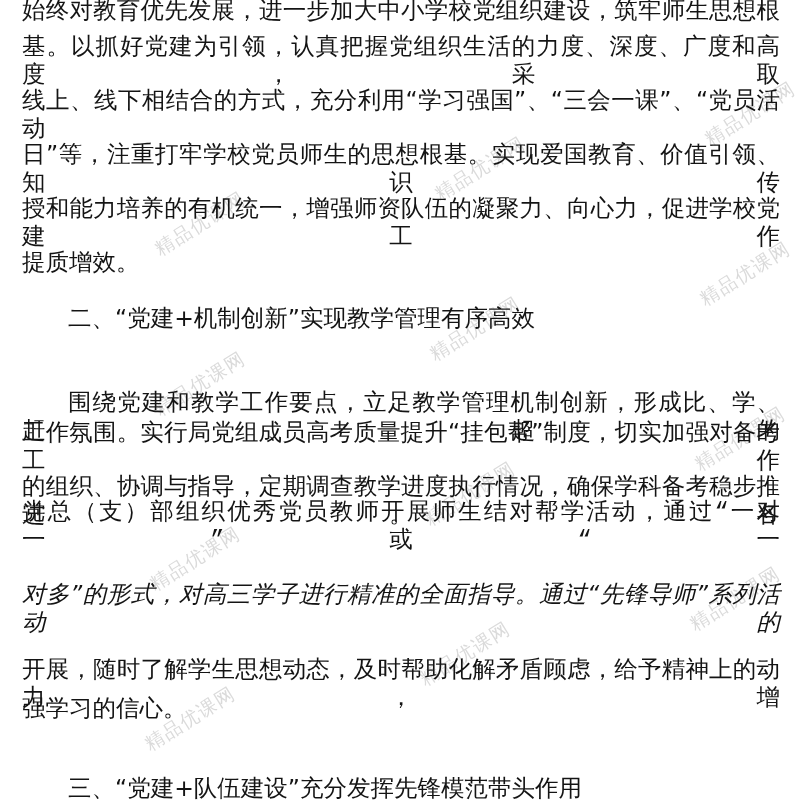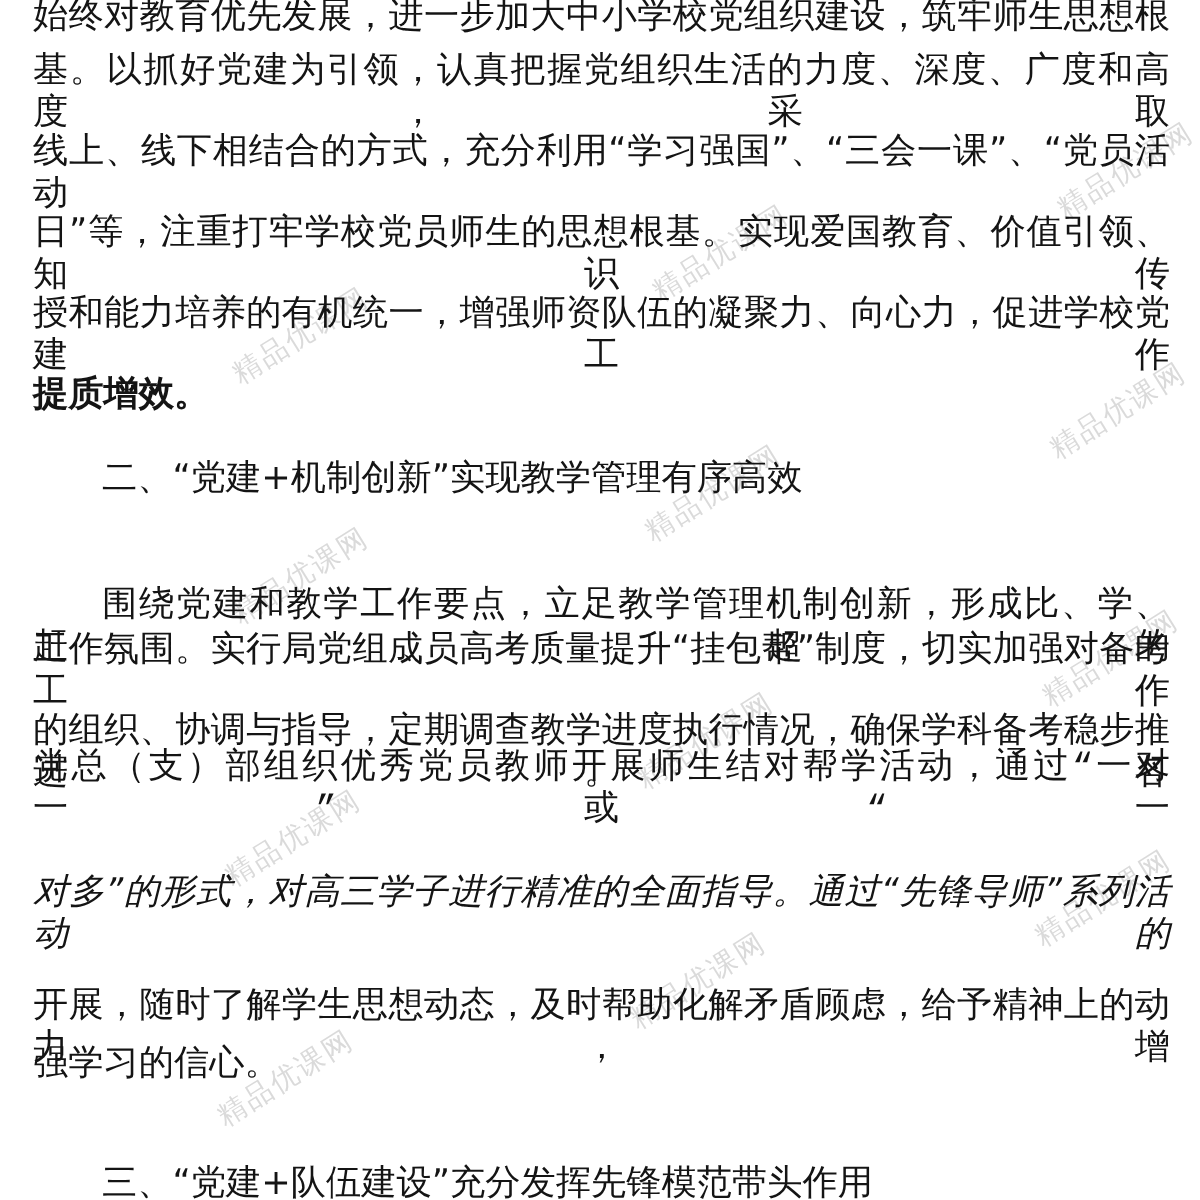--- a/index.html
+++ b/index.html
@@ -99,21 +99,21 @@
       <div class="watermark" style="left: 690px; top: 455px; color: rgb(217, 217, 217); transform: rotate(-32deg);">精品优课网</div>
       <div class="watermark" style="left: 685px; top: 615px; color: rgb(217, 217, 217); transform: rotate(-32deg);">精品优课网</div>
     </div>
 
   <div id="text-layer">
       <div class="doc-line justify" style="top: -4px;">始终对教育优先发展，进一步加大中小学校党组织建设，筑牢师生思想根</div>
       <div class="doc-line justify" style="top: 32px;">基。以抓好党建为引领，认真把握党组织生活的力度、深度、广度和高度，采取</div>
       <div class="doc-line justify" style="top: 140px;">日”等，注重打牢学校党员师生的思想根基。实现爱国教育、价值引领、知识传</div>
       <div class="doc-line justify" style="top: 86px;">线上、线下相结合的方式，充分利用“学习强国”、“三会一课”、“党员活动</div>
       <div class="doc-line justify" style="top: 194px;">授和能力培养的有机统一，增强师资队伍的凝聚力、向心力，促进学校党建工作</div>
-      <div class="doc-line" style="top: 248px; font-weight: bold;">提质增效。</div>
+      <div class="doc-line" style="top: 248px;">提质增效。</div>
       <div class="doc-line heading" style="top: 304px;">二、“党建+机制创新”实现教学管理有序高效</div>
       <div class="doc-line justify" style="top: 364px; text-indent: 46px; margin-top: 24px;">围绕党建和教学工作要点，立足教学管理机制创新，形成比、学、赶、超的</div>
       <div class="doc-line justify" style="top: 418px;">工作氛围。实行局党组成员高考质量提升“挂包帮”制度，切实加强对备考工作</div>
       <div class="doc-line justify" style="top: 472px;">的组织、协调与指导，定期调查教学进度执行情况，确保学科备考稳步推进。各</div>
       <div class="doc-line justify" style="top: 499px; font-family: Liberation Mono, monospace;">党总（支）部组织优秀党员教师开展师生结对帮学活动，通过“一对一”或“一</div>
       <div class="doc-line justify" style="top: 580px; font-style: italic;">对多”的形式，对高三学子进行精准的全面指导。通过“先锋导师”系列活动的</div>
       <div class="doc-line justify" style="top: 634px; margin-top: 21px;">开展，随时了解学生思想动态，及时帮助化解矛盾顾虑，给予精神上的动力，增</div>
       <div class="doc-line" style="top: 664px; margin-top: 30px;">强学习的信心。</div>
       <div class="doc-line heading" style="top: 774px;">三、“党建+队伍建设”充分发挥先锋模范带头作用</div>
     </div>

